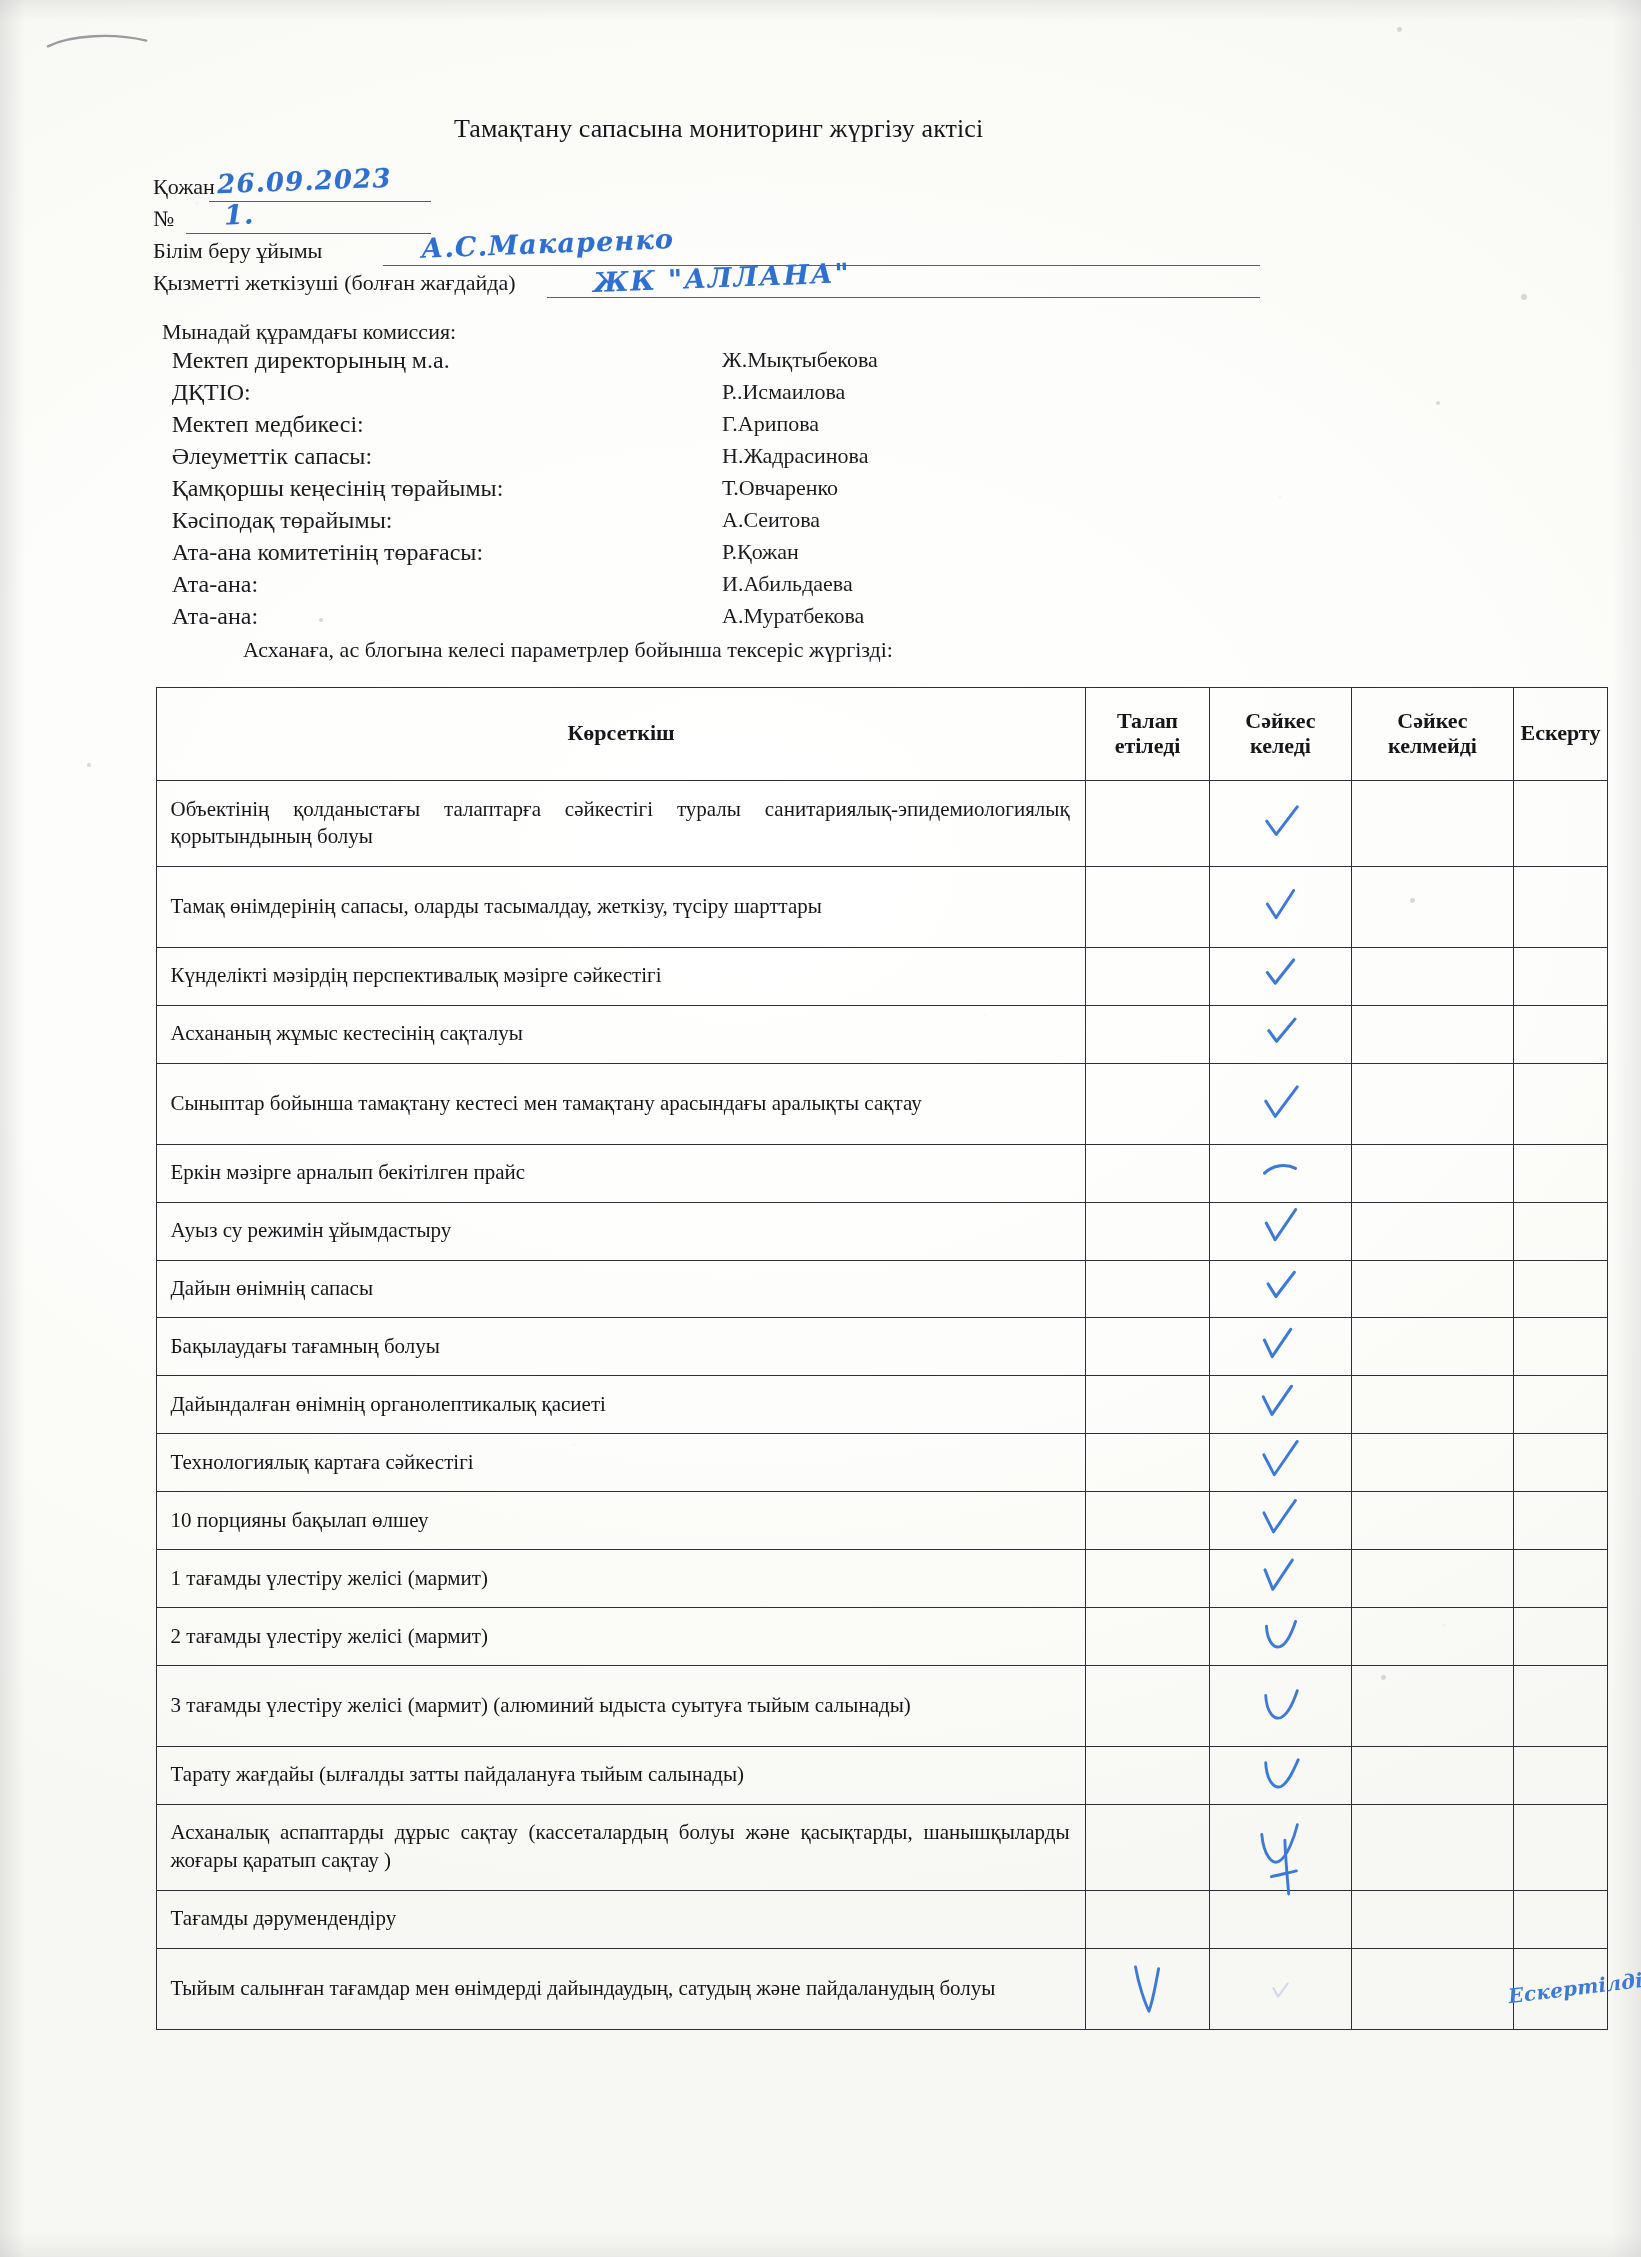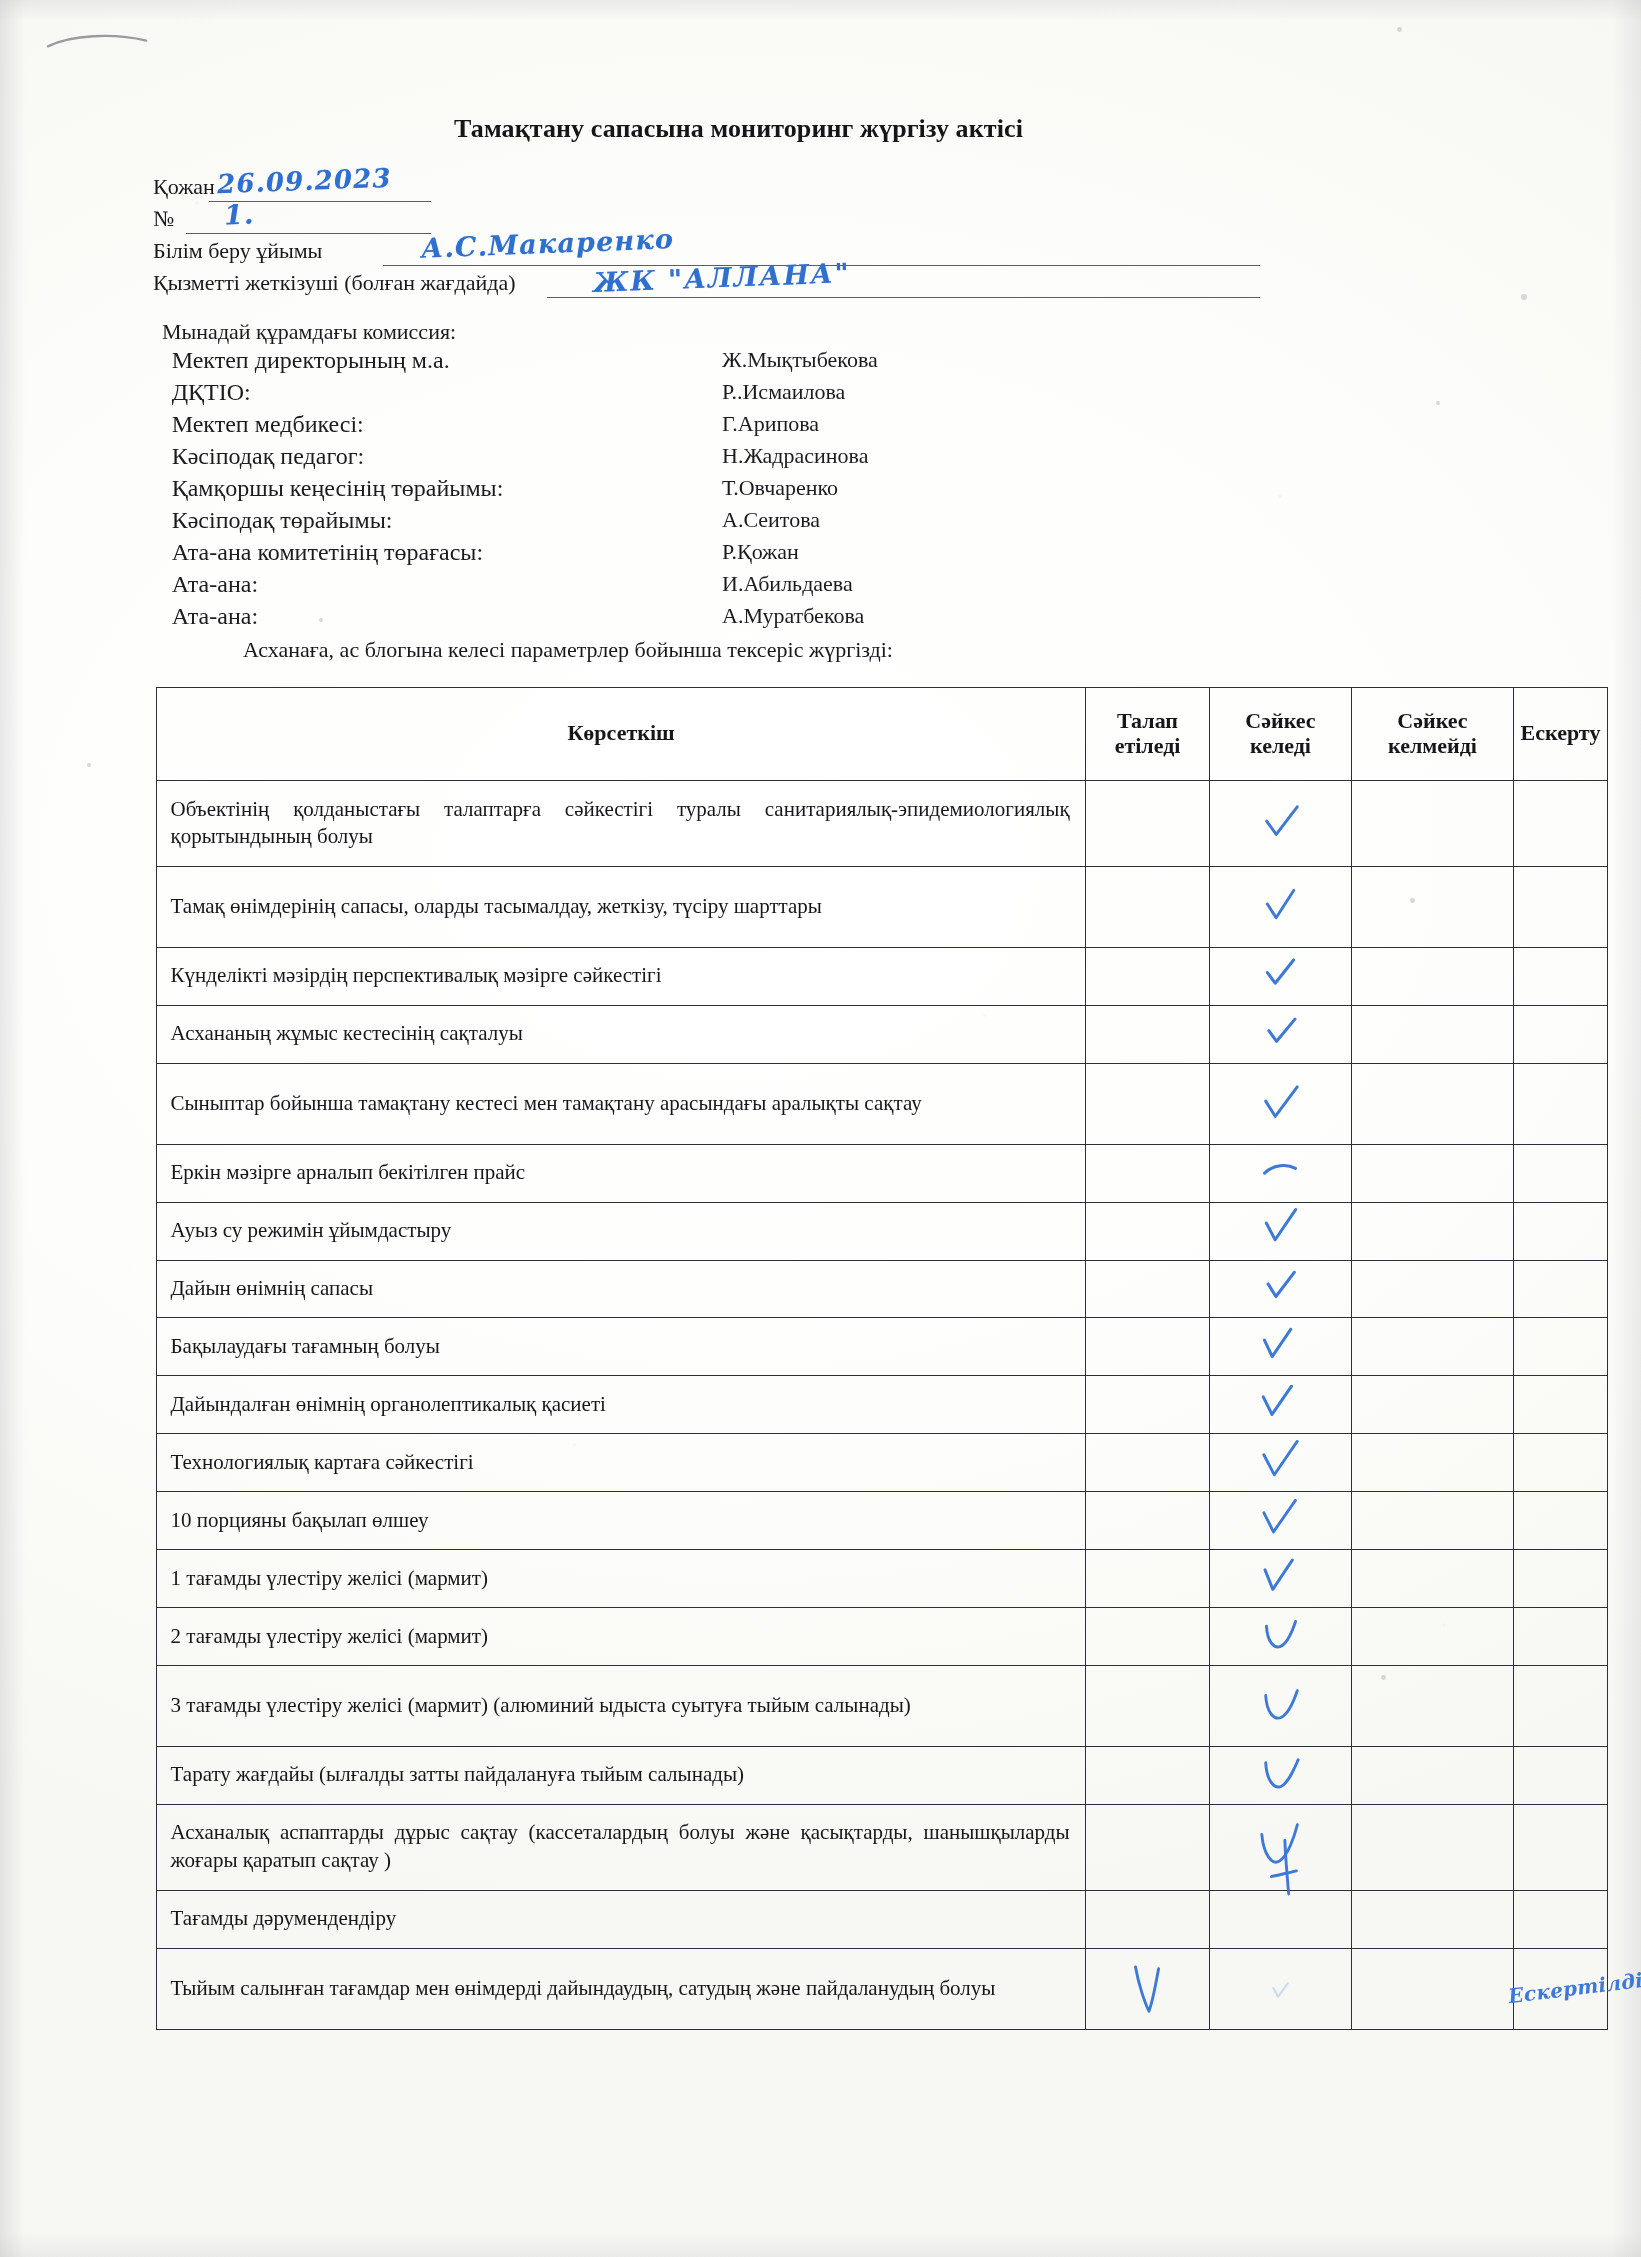--- a/index.html
+++ b/index.html
@@ -41,21 +41,21 @@
     background:linear-gradient(0deg, rgba(180,180,185,.20), rgba(255,255,255,0));}
 
   
   .speck{position:absolute;background:#b9b9bd;border-radius:50%;opacity:.55;}
 
   .content{ position:absolute; inset:0; }
 
   
   .doc-title{
     position:absolute; left:454px; top:114px;
-    font-size:26px; font-weight:bold;
+    font-size:26px; font-weight:normal;
     letter-spacing:0.1px;
     color:#15151a;
     white-space:nowrap;
   }
 
   
   .meta{ position:absolute; left:153px; top:172px; width:1207px; }
   .meta-row{ position:relative; height:32px; font-size:22px; color:#18181d; }
   .meta-label{ position:absolute; left:0; top:1.9px; white-space:nowrap; }
   .meta-rule{ position:absolute; border-bottom:1.5px solid #5d5d62; }
@@ -199,21 +199,21 @@
       </div>
       <div class="comm-line">
         <span class="comm-role">ДҚТІО:</span>
         <span class="comm-name">Р..Исмаилова</span>
       </div>
       <div class="comm-line">
         <span class="comm-role">Мектеп медбикесі:</span>
         <span class="comm-name">Г.Арипова</span>
       </div>
       <div class="comm-line">
-        <span class="comm-role">Кәсіподақ педагог:</span>
+        <span class="comm-role">Әлеуметтік сапасы:</span>
         <span class="comm-name">Н.Жадрасинова</span>
       </div>
       <div class="comm-line">
         <span class="comm-role">Қамқоршы кеңесінің төрайымы:</span>
         <span class="comm-name">Т.Овчаренко</span>
       </div>
       <div class="comm-line">
         <span class="comm-role">Кәсіподақ төрайымы:</span>
         <span class="comm-name">А.Сеитова</span>
       </div>

